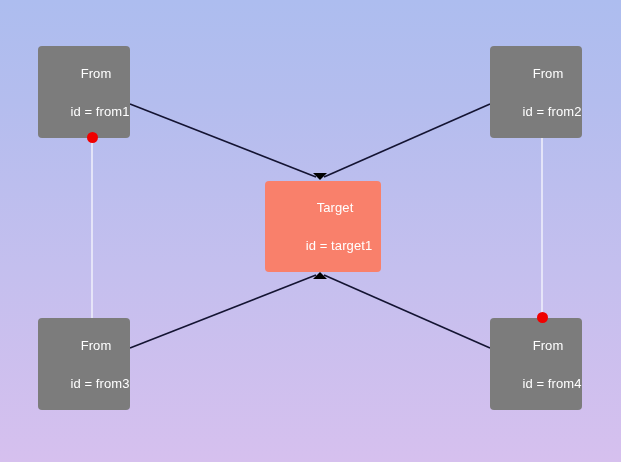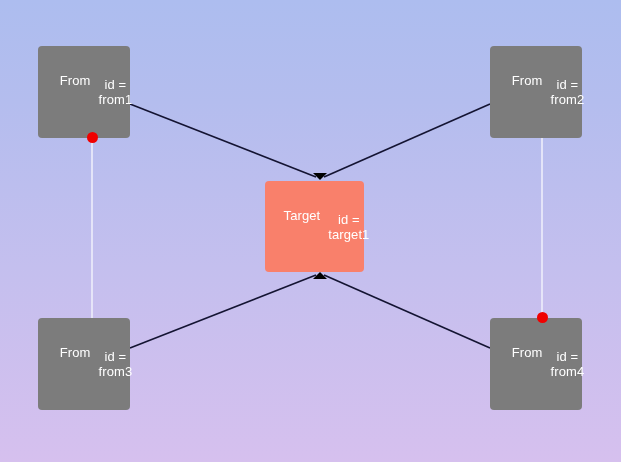--- a/index.html
+++ b/index.html
@@ -25,21 +25,21 @@
     left: 0;
     top: 0;
     width: 621px;
     height: 462px;
   }
   .node {
     position: absolute;
     box-sizing: border-box;
     border-radius: 4px;
     display: flex;
-    flex-direction: row;
+    flex-direction: column;
     align-items: center;
     justify-content: center;
     color: #ffffff;
     text-align: center;
     user-select: none;
     padding-left: 24px;
   }
   .node-from {
     background: #7c7c7c;
     width: 92px;
@@ -93,21 +93,21 @@
   <div class="node node-from" style="left: 38px; top: 46px; width: 92px; height: 92px; background: rgb(124, 124, 124);">
     <div class="node-title">From</div>
     <div class="node-label">id = from1</div>
   </div>
 
   <div class="node node-from" style="left: 490px; top: 46px; width: 92px; height: 92px; background: rgb(124, 124, 124);">
     <div class="node-title">From</div>
     <div class="node-label">id = from2</div>
   </div>
 
-  <div class="node node-target" style="left: 265px; top: 181px; width: 99px; height: 91px; background: rgb(249, 128, 107);">
+  <div class="node node-target" style="left: 265px; top: 181px; width: 116px; height: 91px; background: rgb(249, 128, 107);">
     <div class="node-title">Target</div>
     <div class="node-label">id = target1</div>
   </div>
 
   <div class="node node-from" style="left: 38px; top: 318px; width: 92px; height: 92px; background: rgb(124, 124, 124);">
     <div class="node-title">From</div>
     <div class="node-label">id = from3</div>
   </div>
 
   <div class="node node-from" style="left: 490px; top: 318px; width: 92px; height: 92px; background: rgb(124, 124, 124);">

